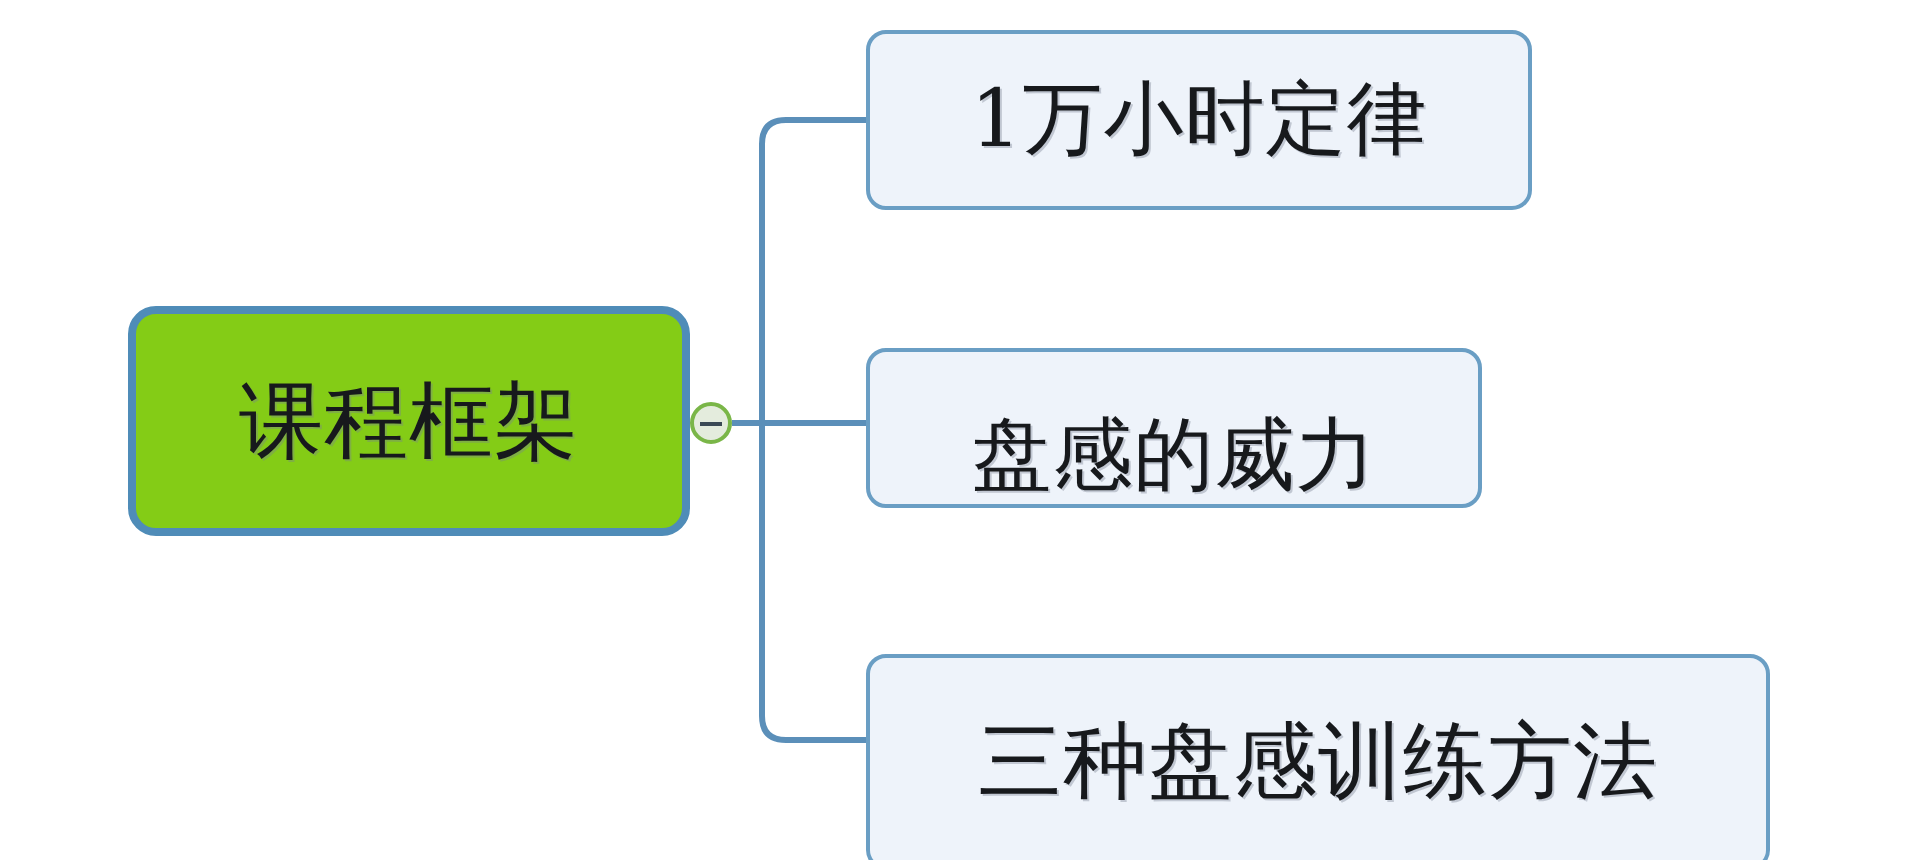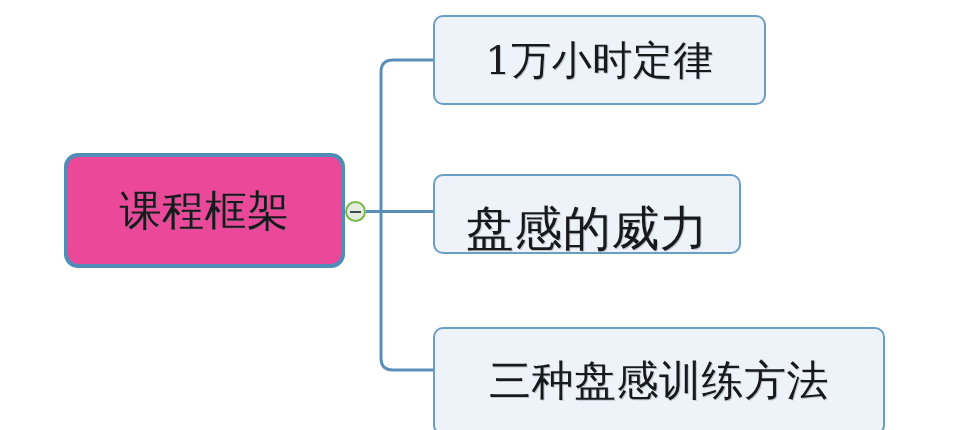--- a/index.html
+++ b/index.html
@@ -57,42 +57,42 @@
   }
 
   
   #root-node {
     left: 64px;
     top: 153px;
     width: 281px;
     height: 115px;
     border: 4px solid #4f8cb8;
     border-radius: 14px;
-    background: #ec4899;
+    background: #84cc16;
   }
   #root-node .node-label {
     font-size: 42px;
   }
 
   
   #child-node-0 {
     left: 433px;
     top: 15px;
     width: 333px;
     height: 90px;
   }
   #child-node-0 .node-label { font-size: 40px; }
 
   #child-node-1 {
     left: 433px;
     top: 174px;
     width: 308px;
     height: 80px;
   }
-  #child-node-1 .node-label { font-size: 48px; margin-top: 28px; }
+  #child-node-1 .node-label { font-size: 40px; margin-top: 28px; }
 
   #child-node-2 {
     left: 433px;
     top: 327px;
     width: 452px;
     height: 108px;
   }
   #child-node-2 .node-label { font-size: 42px; }
 
   

